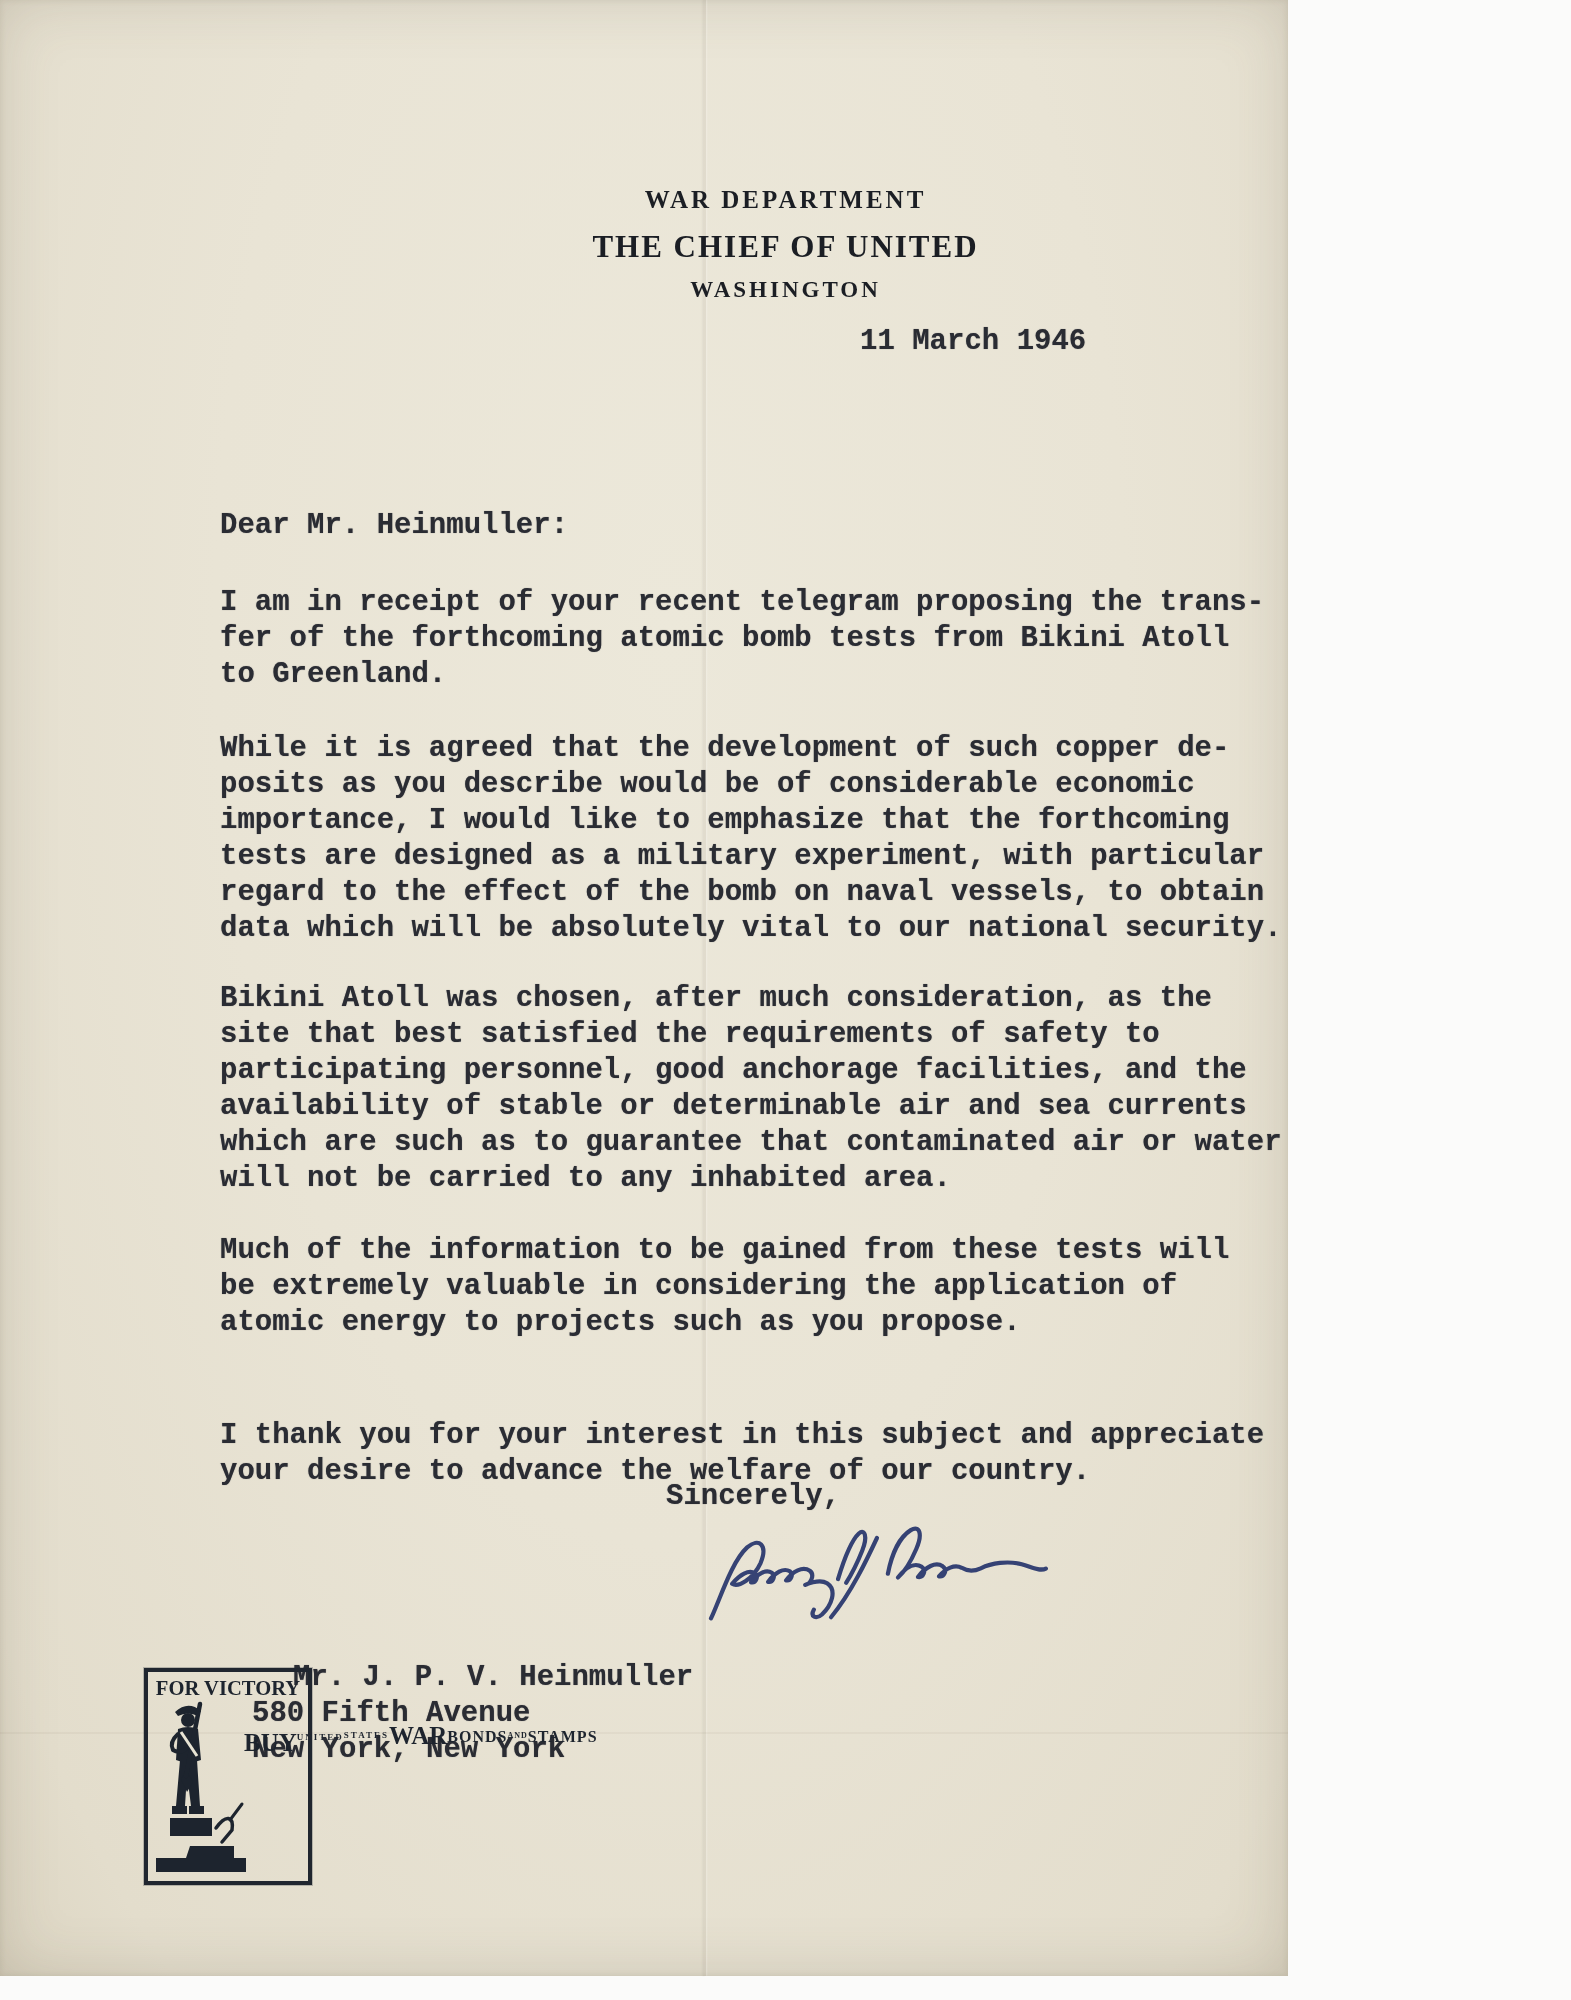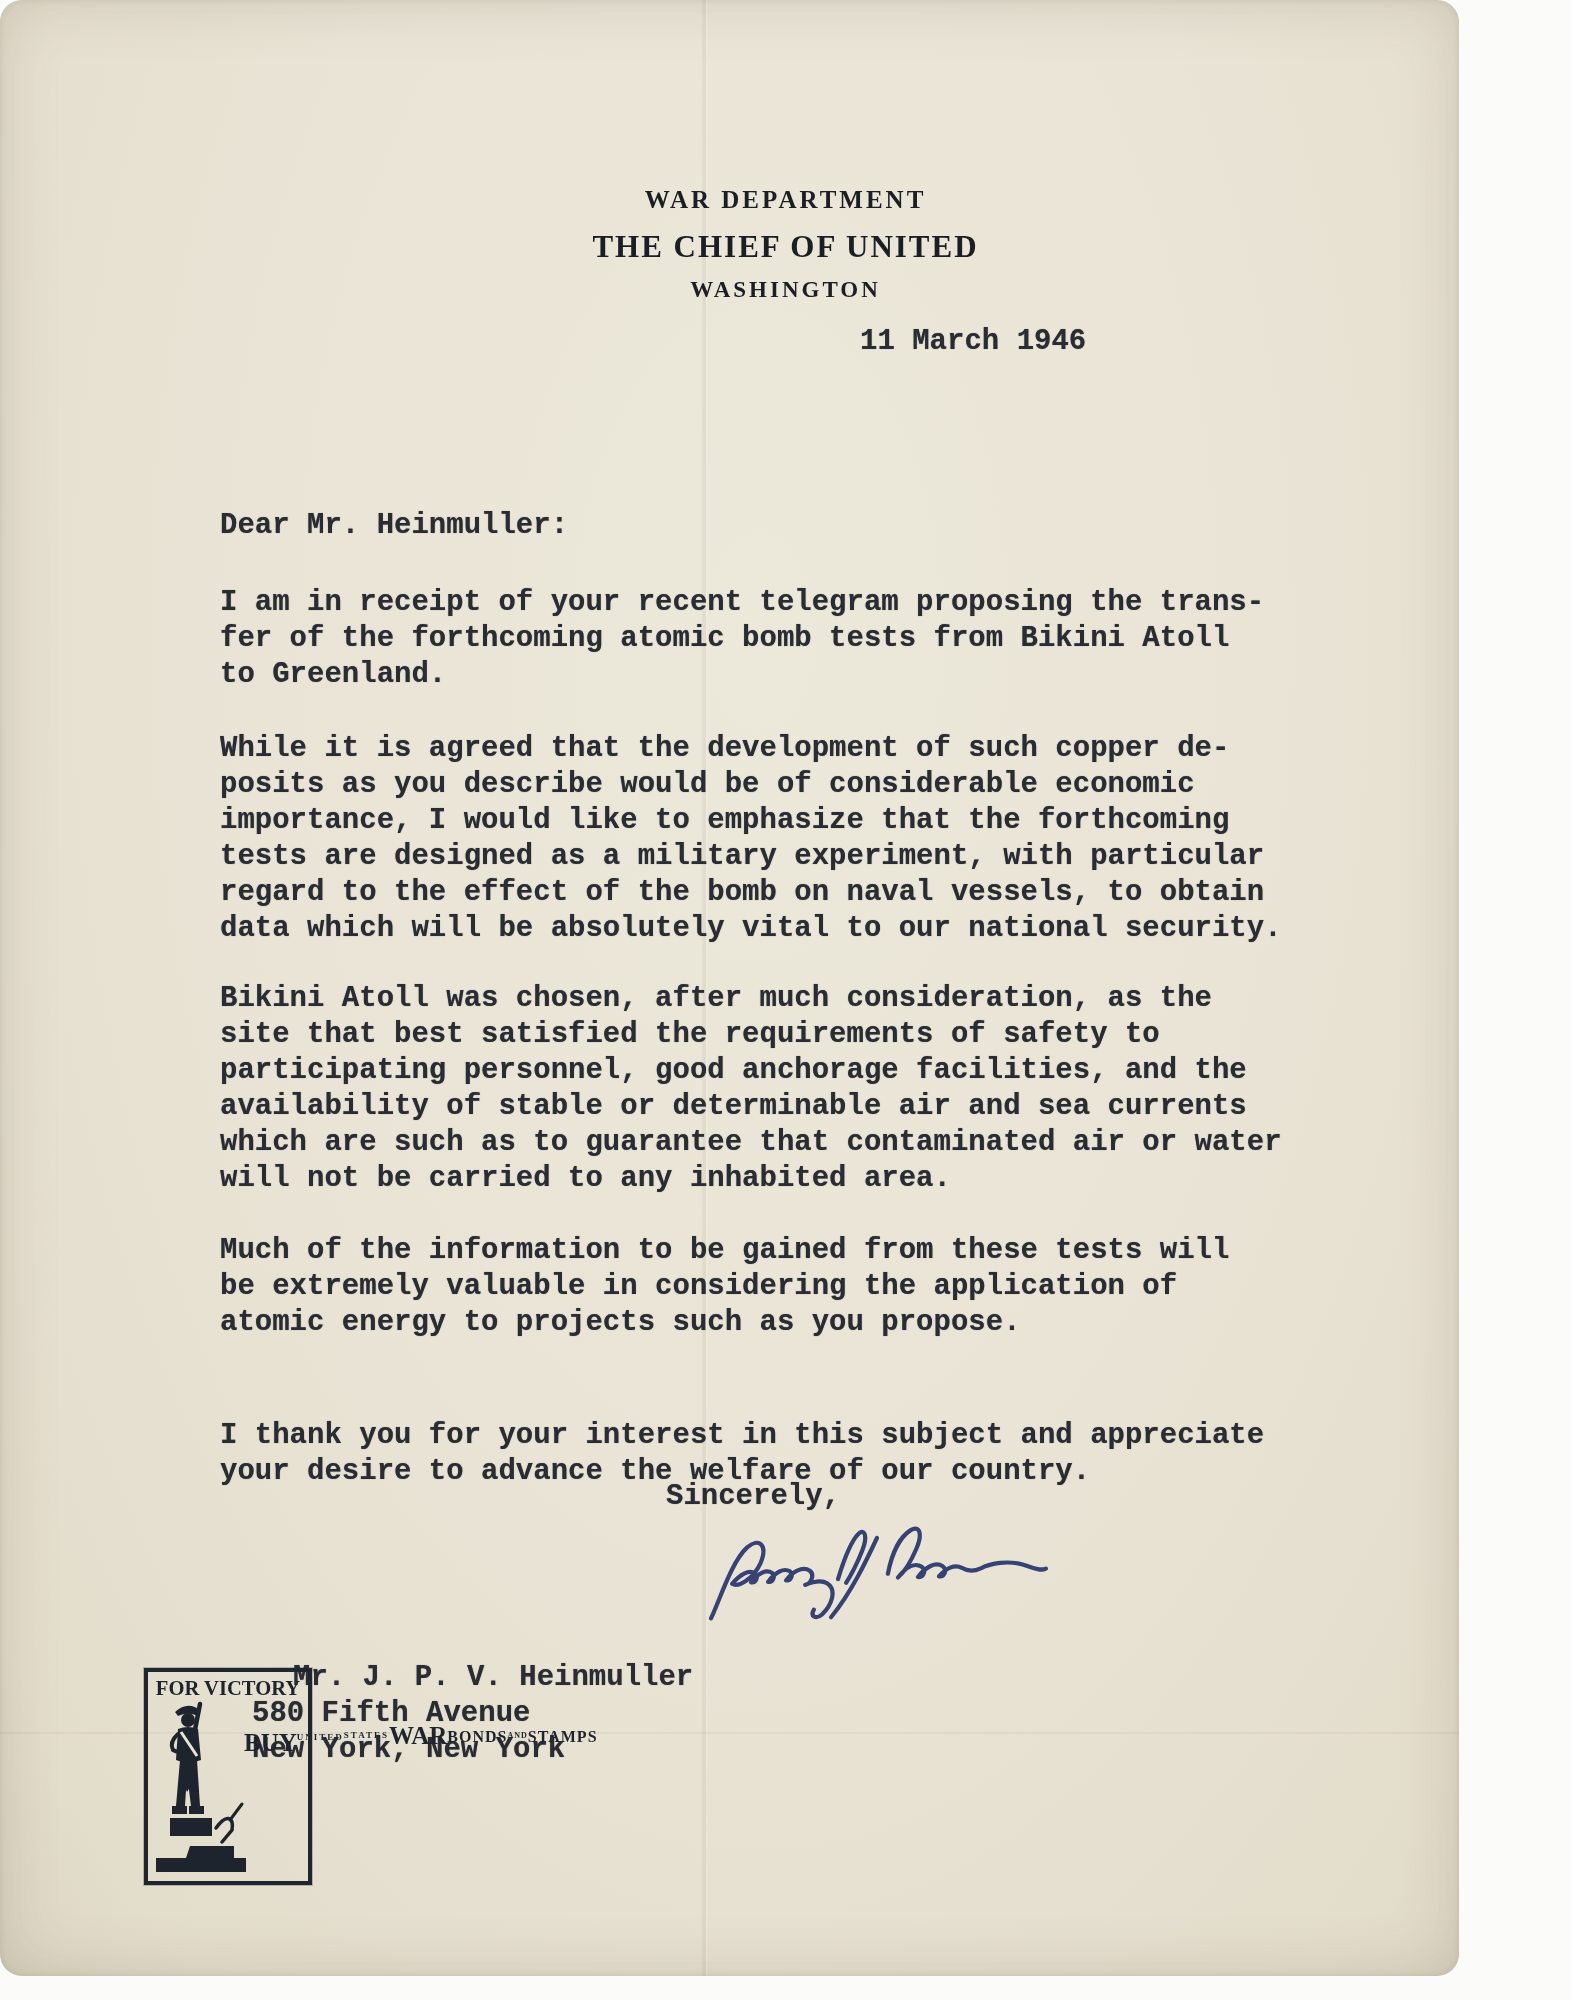--- a/index.html
+++ b/index.html
@@ -4,24 +4,23 @@
 <style>
   html,body{margin:0;padding:0;}
   body{
     width:1571px;height:2000px;
     background:#fbfbfa;
     font-family:"Liberation Serif", serif;
     position:relative;
     overflow:hidden;
   }
   .paper{
-    position:absolute;left:0;top:0;width:1459px;height:1976px;
+    position:absolute;left:0;top:0;width:1288px;height:1976px;
     background:radial-gradient(ellipse at 52% 32%, #ece8da 0%, #e9e4d5 48%, #e3ddcc 88%, #dcd5c2 100%);
     box-shadow:inset 0 0 60px rgba(90,80,60,.18), inset 0 0 6px rgba(90,80,60,.12);
-    border-radius:22px;
   }
   .crease-v{
     position:absolute;top:0;bottom:0;width:3px;
     background:rgba(95,85,65,.07);
     box-shadow:1px 0 2px rgba(255,255,255,.25), -1px 0 2px rgba(80,70,50,.05);
   }
   .crease-h{
     position:absolute;left:0;right:0;height:2px;
     background:rgba(95,85,65,.05);
   }

